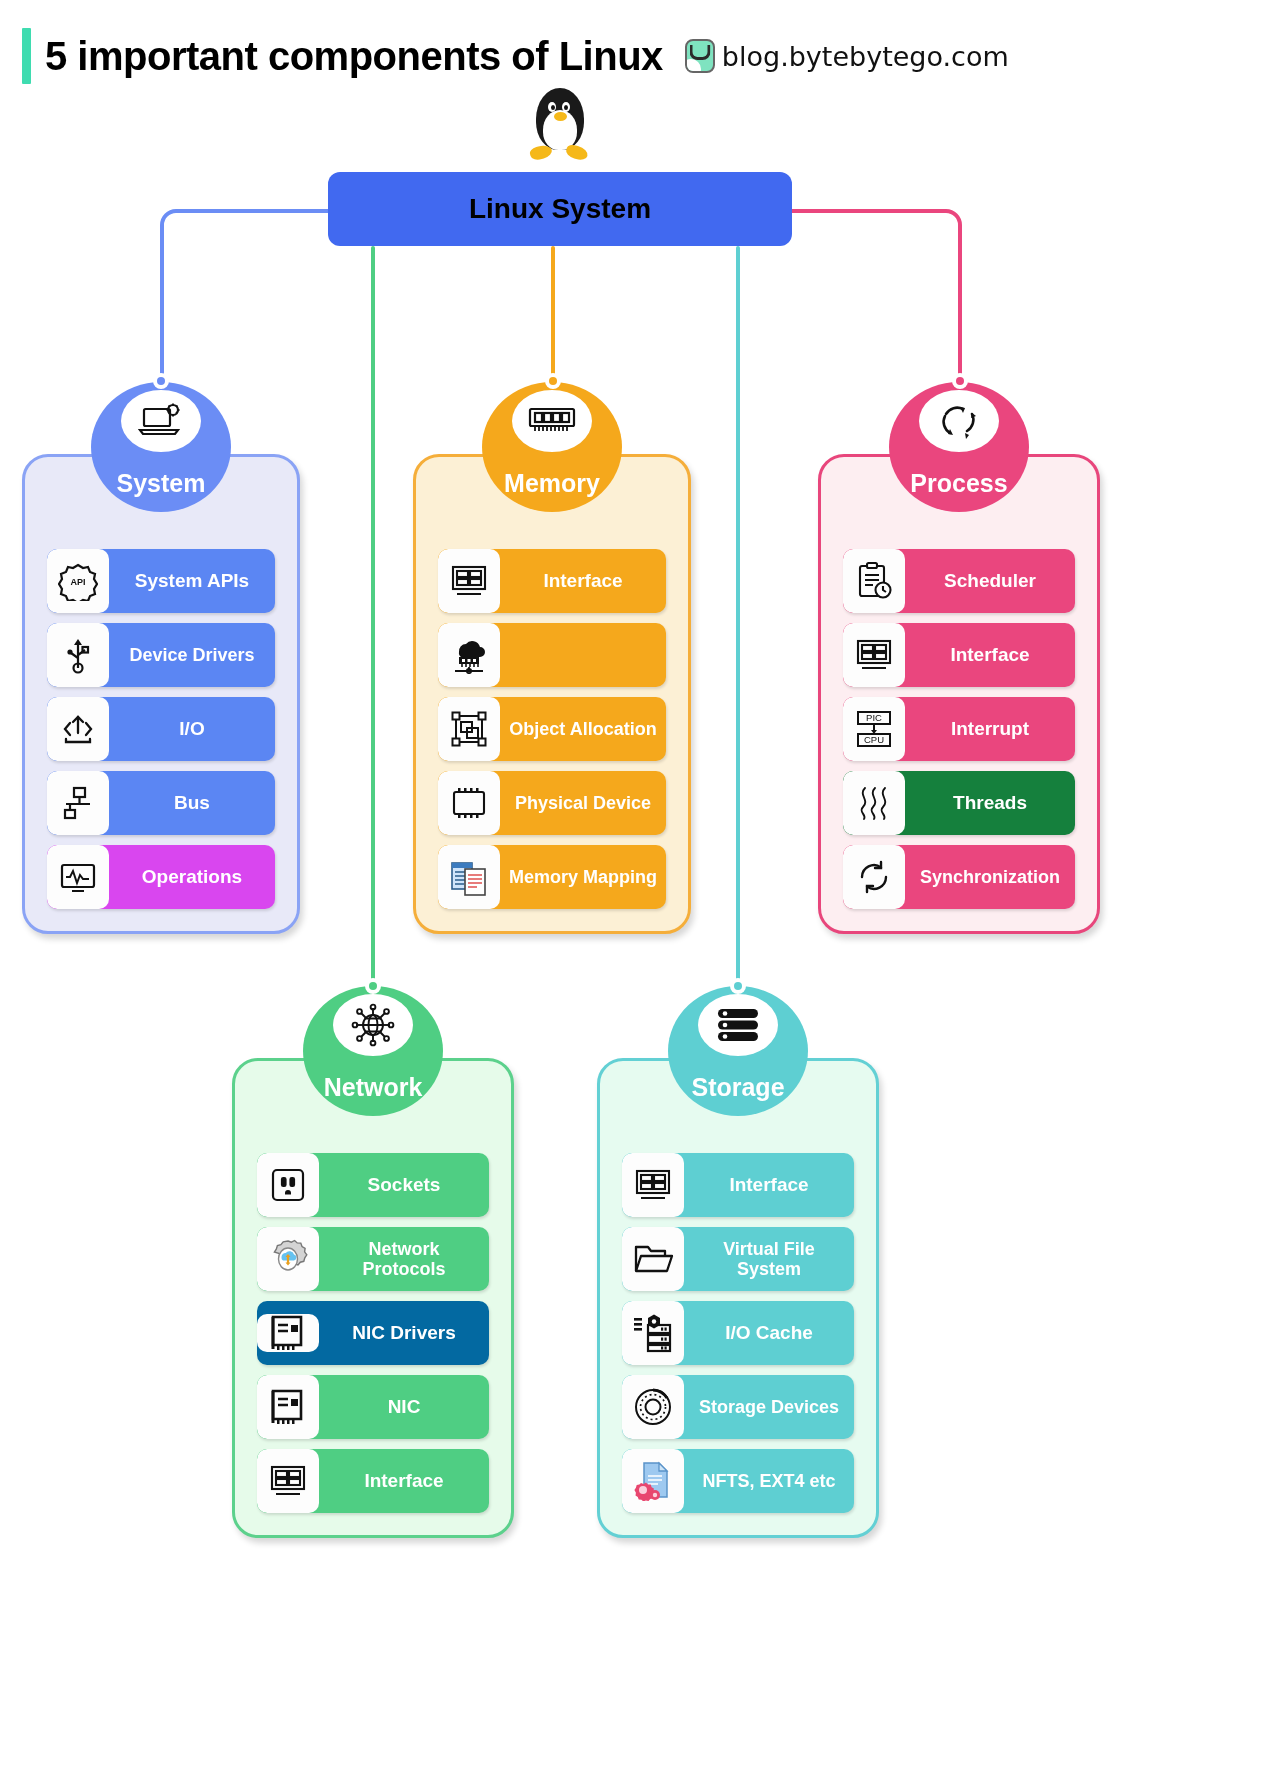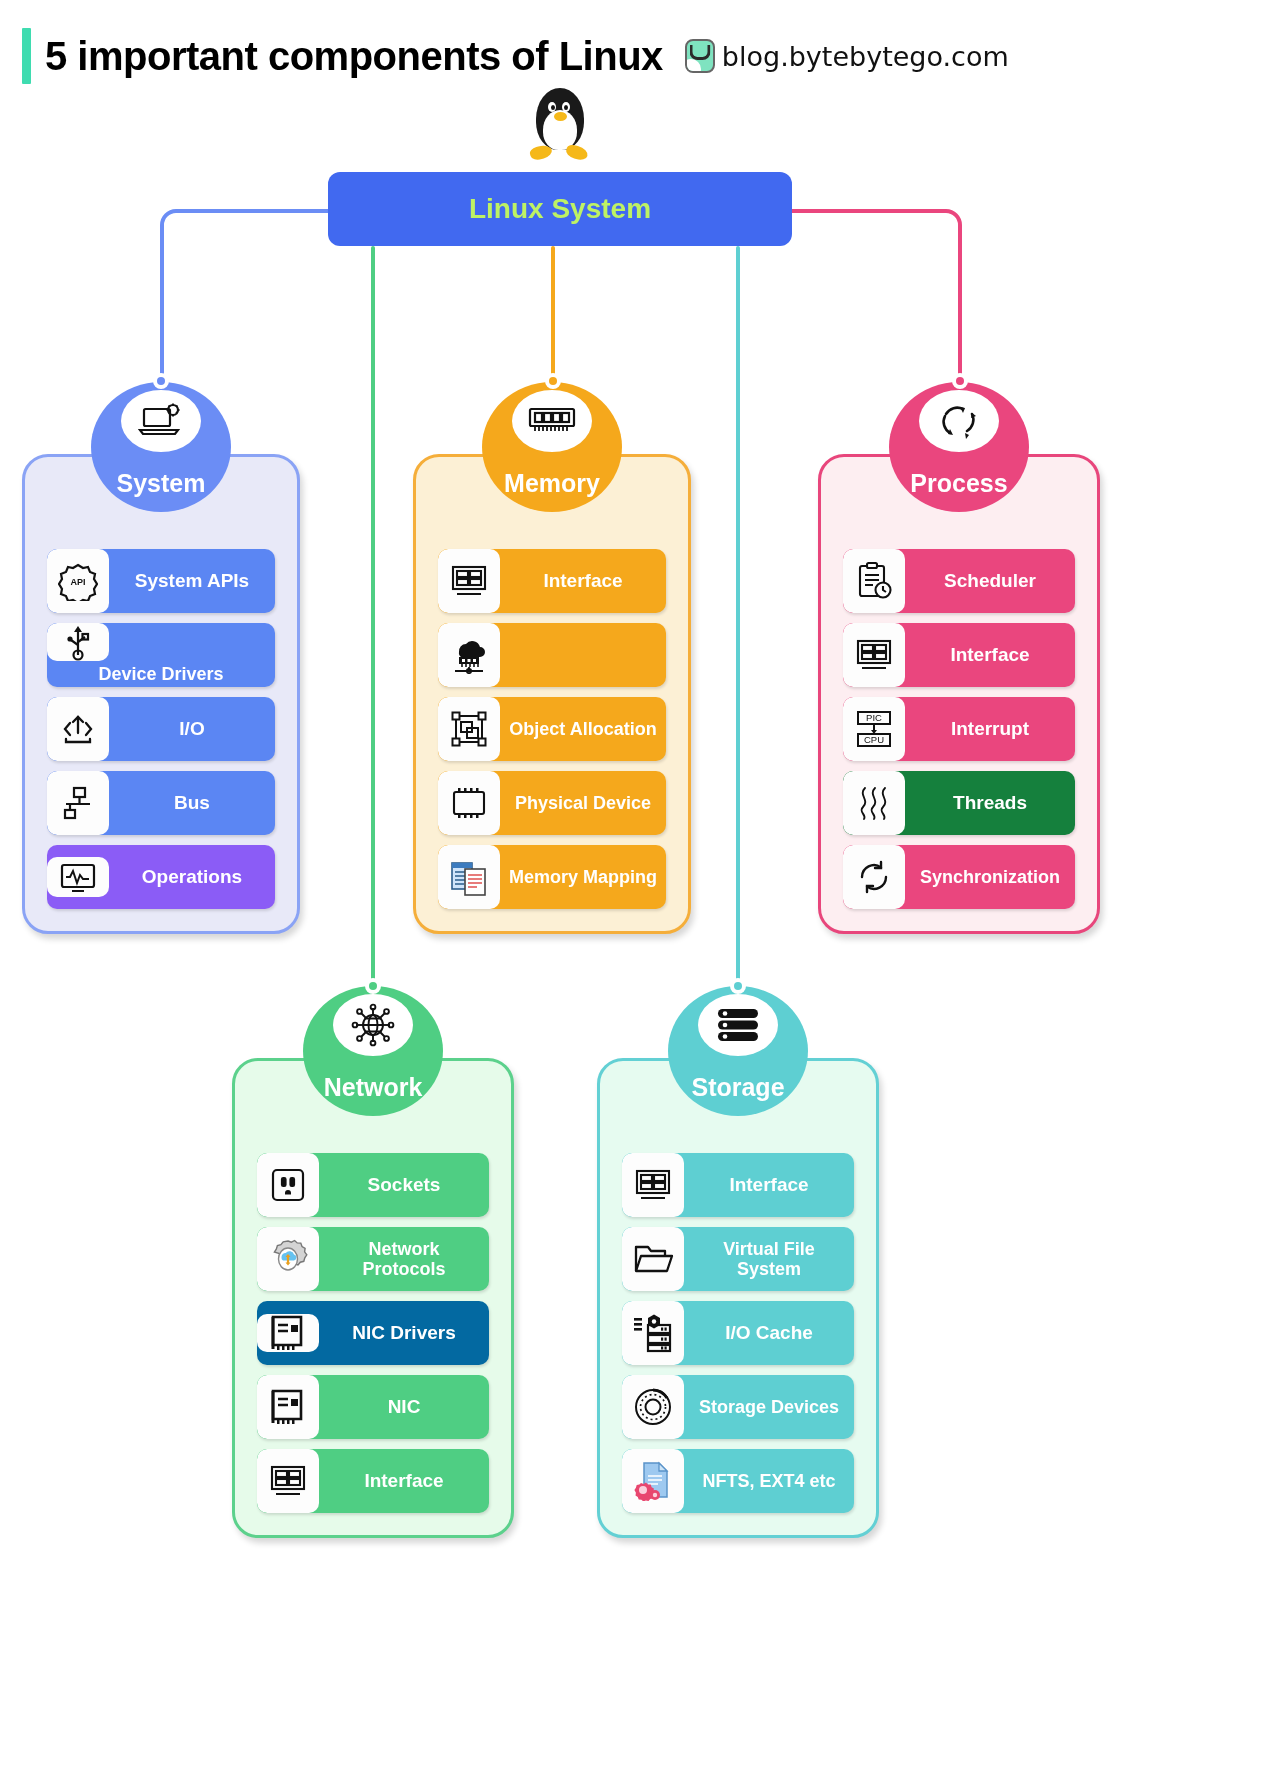--- a/index.html
+++ b/index.html
@@ -31,21 +31,21 @@
   .tux-pupil-l { left: 23px; } .tux-pupil-r { left: 36px; }
   .tux-beak { position: absolute; left: 26px; top: 24px; width: 13px; height: 9px; background: #f5b819; border-radius: 50%; }
   .tux-foot-l, .tux-foot-r { position: absolute; top: 58px; width: 22px; height: 13px; background: #f5b819; border-radius: 40% 60% 50% 50%; }
   .tux-foot-l { left: 2px; transform: rotate(-16deg); } .tux-foot-r { left: 38px; transform: rotate(16deg); }
 
   
   .root-node {
     position: absolute; left: 328px; top: 172px; width: 464px; height: 74px;
     background: #4169f0; border-radius: 12px;
     display: flex; align-items: center; justify-content: center;
-    color: #bef264; font-size: 28px; font-weight: bold; z-index: 6;
+    color: #000000; font-size: 28px; font-weight: bold; z-index: 6;
   }
 
   
   .conn { position: absolute; z-index: 1; }
   .conn-v { width: 4px; border-radius: 2px; }
 
   .dot { position: absolute; width: 16px; height: 16px; border-radius: 50%; background: #fff; z-index: 8; }
   .dot i { position: absolute; inset: 4px; border-radius: 50%; display: block; }
 
   
@@ -152,21 +152,21 @@
   <div class="card" style="background:#e8e9f8; border-color:#8aa3f5;">
     <div class="row" style="background:#5b86f3;">
       <div class="row-ico">
         <svg width="40" height="40" viewBox="0 0 40 40">
             <path d="M20 4 l5 3 5-1 2 5 5 2-1 5 3 5-3 5 1 5-5 2-2 5-5-1-5 3-5-3-5 1-2-5-5-2 1-5-3-5 3-5-1-5 5-2 2-5 5 1z" fill="none" stroke="#111" stroke-width="2.2"></path>
             <text x="20" y="24" font-size="9" font-weight="bold" text-anchor="middle" font-family="Liberation Sans" fill="#111">API</text>
           </svg>
       </div>
       <div class="row-label">System APIs</div>
     </div>
-    <div class="row" style="background:#5b86f3;flex-direction:column;">
+    <div class="row" style="background:#5b86f3;">
       <div class="row-ico">
         <svg width="38" height="38" viewBox="0 0 38 38">
             <path d="M19 32 V9" stroke="#111" stroke-width="2.2" fill="none"></path>
             <path d="M15 9 h8 l-4-6z" fill="#111"></path>
             <circle cx="19" cy="32" r="4.5" fill="none" stroke="#111" stroke-width="2.2"></circle>
             <path d="M19 22 l-7-5" stroke="#111" stroke-width="2.2" fill="none"></path>
             <circle cx="11" cy="16" r="2.6" fill="#111"></circle>
             <path d="M19 19 l7-5" stroke="#111" stroke-width="2.2" fill="none"></path>
             <rect x="23.5" y="11" width="5.5" height="5.5" fill="none" stroke="#111" stroke-width="2.2"></rect>
           </svg>
@@ -190,21 +190,21 @@
         <svg width="38" height="38" viewBox="0 0 38 38" stroke="#111" stroke-width="2.2" fill="none">
             <rect x="15" y="4" width="11" height="9"></rect>
             <path d="M20.5 13 V20"></path>
             <path d="M7 20 H31"></path>
             <path d="M11 20 V26"></path>
             <rect x="6" y="26" width="10" height="8"></rect>
           </svg>
       </div>
       <div class="row-label">Bus</div>
     </div>
-    <div class="row" style="background:#8b5cf6;align-items:center;">
+    <div class="row" style="background:#d946ef;">
       <div class="row-ico">
         <svg width="40" height="40" viewBox="0 0 40 40" stroke="#111" stroke-width="2.2" fill="none">
             <rect x="4" y="8" width="32" height="22" rx="2"></rect>
             <path d="M8 20 h4 l3-6 4 12 3-8 3 4 h6" stroke-width="2"></path>
             <path d="M14 34 h12"></path>
           </svg>
       </div>
       <div class="row-label">Operations</div>
     </div>
   </div>

